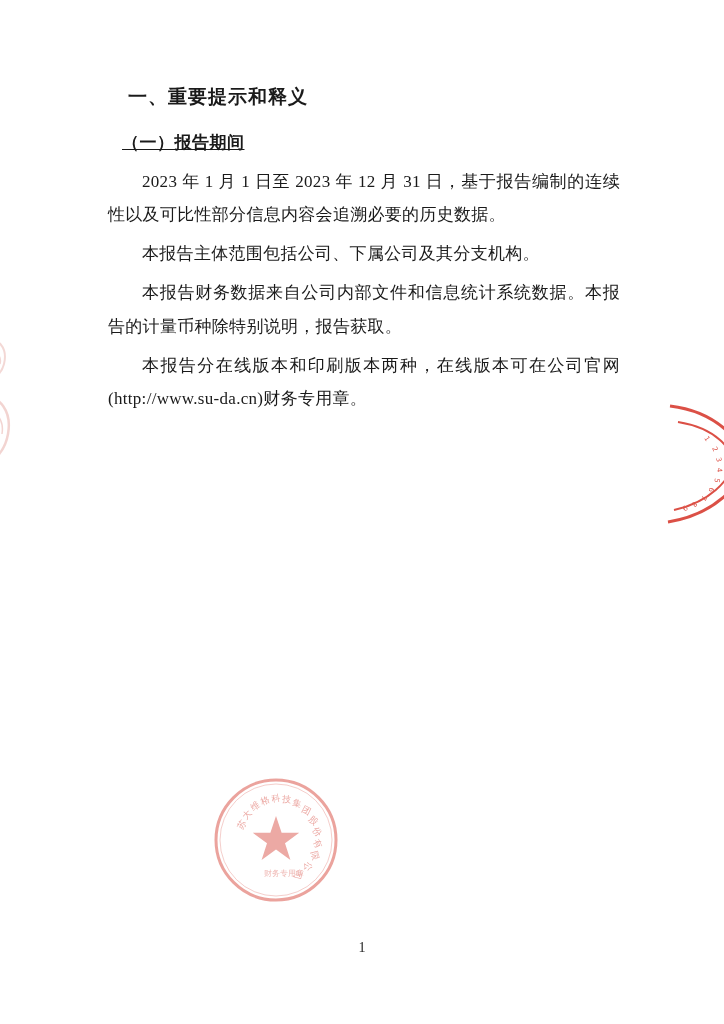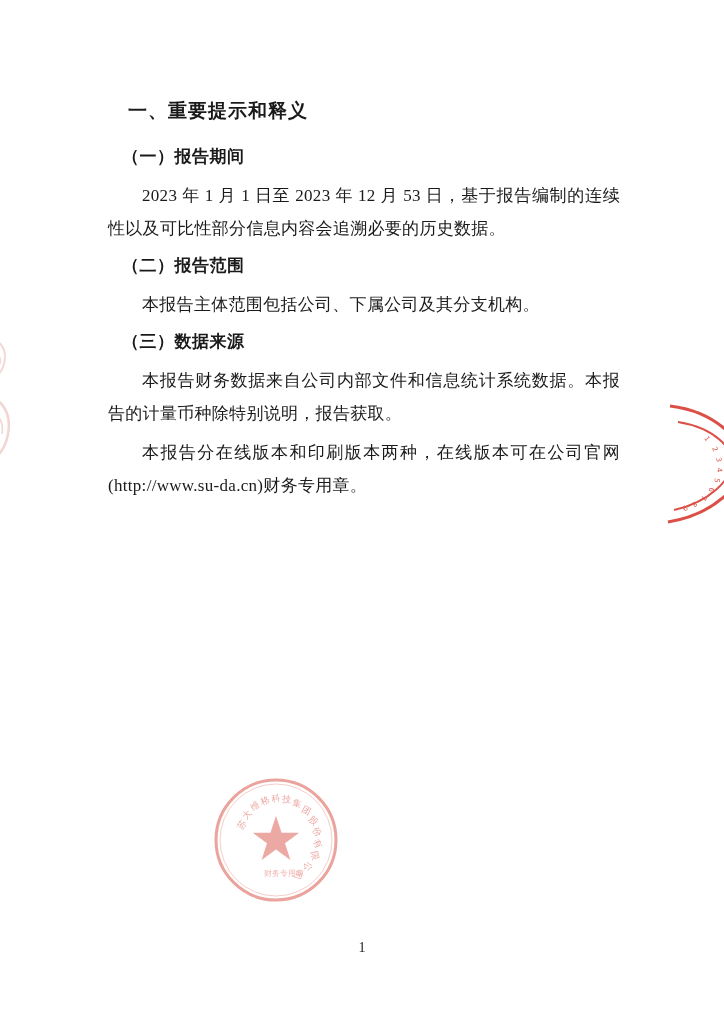--- a/index.html
+++ b/index.html
@@ -18,35 +18,36 @@
   .page {
     position: absolute;
     left: 0;
     top: 0;
     width: 724px;
     height: 1024px;
   }
   .content {
     position: absolute;
     left: 108px;
-    top: 96px;
+    top: 82px;
     width: 512px;
   }
   .section-title {
     font-size: 19px;
     font-weight: bold;
     letter-spacing: 1px;
     margin: 0 0 16px 20px;
     line-height: 1.6;
   }
   .sub-title {
     font-size: 17px;
     margin: 0 0 6px 14px;
     line-height: 1.8;
     letter-spacing: 0.5px;
+    text-decoration: underline;
   }
   .para {
     font-size: 17px;
     line-height: 1.95;
     margin: 0 0 6px 0;
     text-indent: 34px;
     text-align: justify;
     letter-spacing: 0.3px;
   }
   .page-number {
@@ -129,26 +130,24 @@
         <text transform="translate(27,107) rotate(138)">9</text>
       </g>
     </svg>
   </div>
 
   <div class="content">
 
     <h1 class="section-title">一、重要提示和释义</h1>
 
     <h2 class="sub-title">（一）报告期间</h2>
-    <p class="para">2023 年 1 月 1 日至 2023 年 12 月 53 日，基于报告编制的连续性以及可比性部分信息内容会追溯必要的历史数据。</p>
+    <p class="para">2023 年 1 月 1 日至 2023 年 12 月 31 日，基于报告编制的连续性以及可比性部分信息内容会追溯必要的历史数据。</p>
 
-    <h2 class="sub-title">（二）报告范围</h2>
     <p class="para">本报告主体范围包括公司、下属公司及其分支机构。</p>
 
-    <h2 class="sub-title">（三）数据来源</h2>
     <p class="para">本报告财务数据来自公司内部文件和信息统计系统数据。本报告的计量币种除特别说明，报告获取。</p>
 
     <p class="para">本报告分在线版本和印刷版本两种，在线版本可在公司官网(http://www.su-da.cn)财务专用章。</p>
 
   </div>
 
   <div class="round-seal">
     <svg width="136" height="136" viewBox="0 0 136 136">
       <circle cx="68" cy="68" r="60" fill="none" stroke="#d9544a" stroke-width="3" opacity="0.75"></circle>
       <circle cx="68" cy="68" r="56" fill="none" stroke="#d9544a" stroke-width="1" opacity="0.4"></circle>

